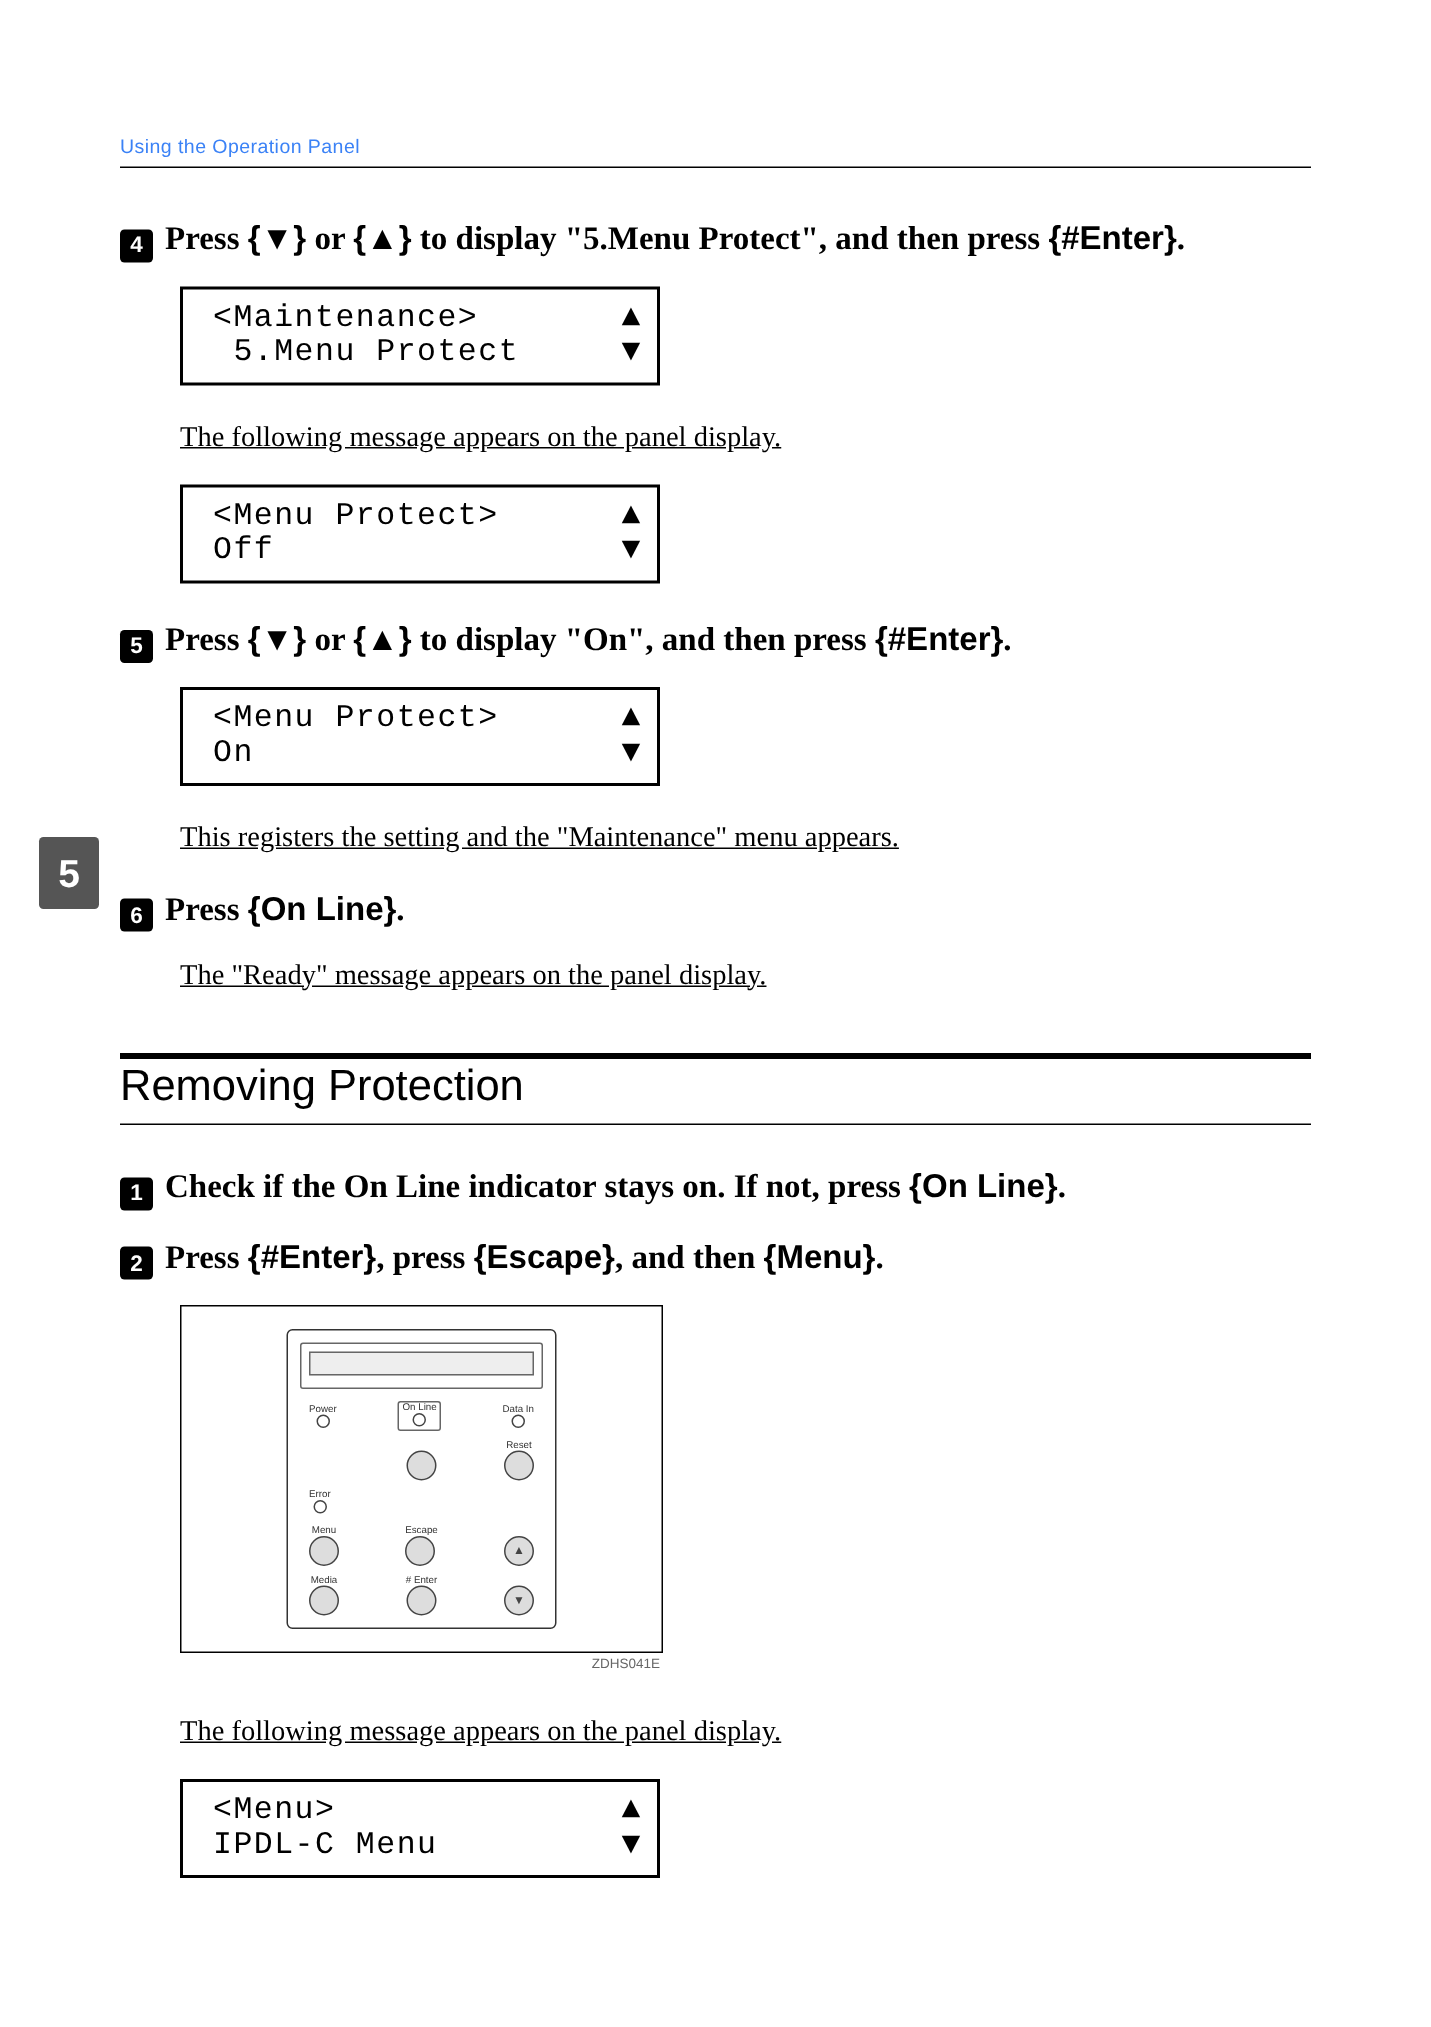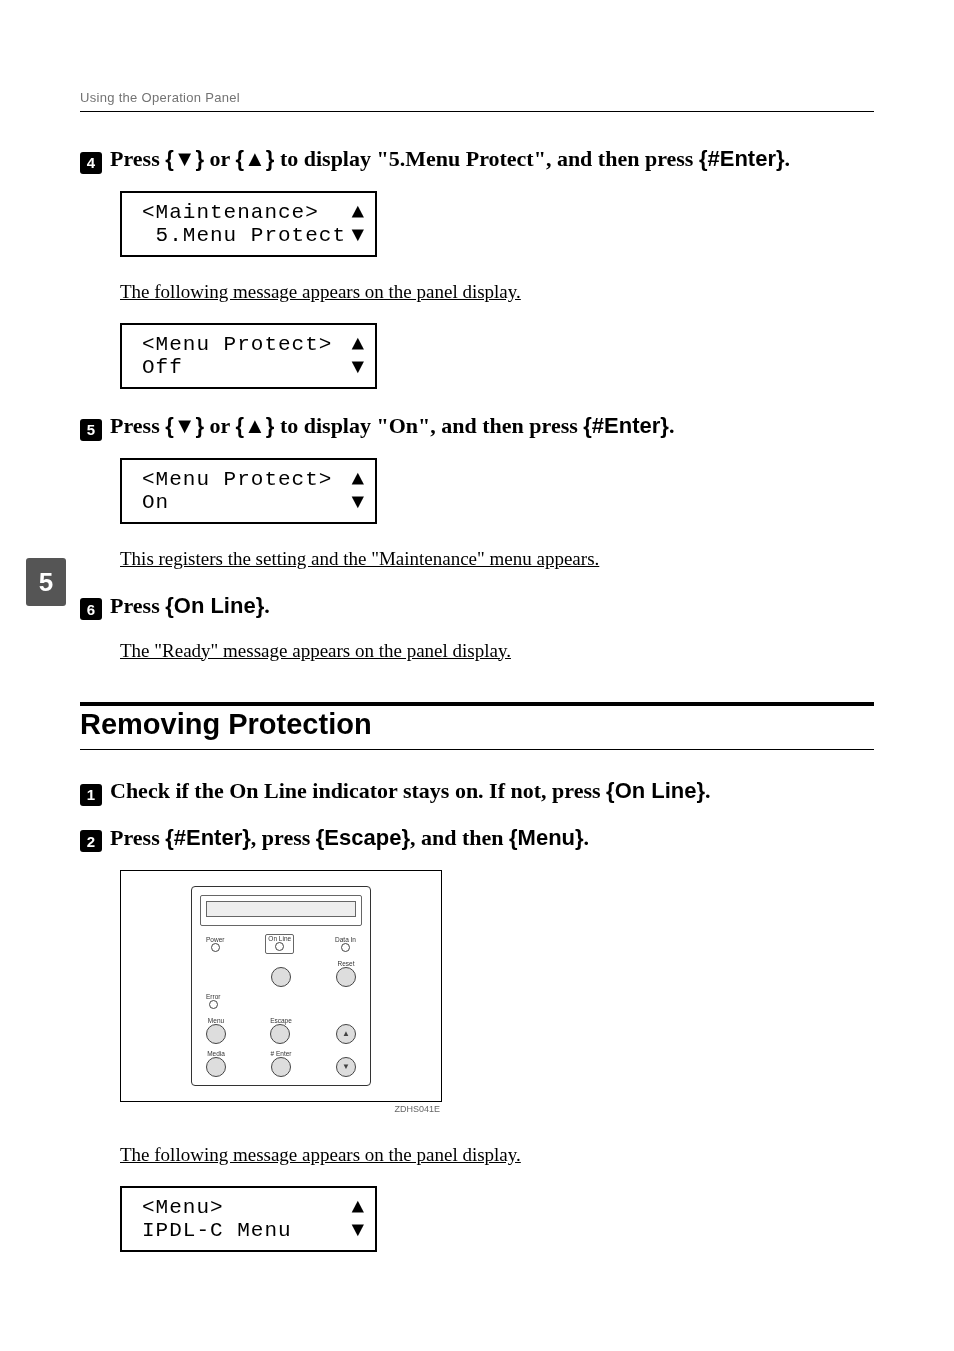--- a/index.html
+++ b/index.html
@@ -7,21 +7,21 @@
     font-family: "Times New Roman", serif;
     background: #fff;
     width: 954px;
     box-sizing: border-box;
     padding: 90px 80px 40px 80px;
     color: #000;
   }
   .running-head {
     font-family: Helvetica, Arial, sans-serif;
     font-size: 13px;
-    color: #737373;
+    color: #3b82f6;
     border-bottom: 1.5px solid #000;
     padding-bottom: 6px;
     margin-bottom: 32px;
     letter-spacing: 0.3px;
   }
   .step {
     margin-bottom: 16px;
   }
   .step-head {
     display: flex;
@@ -60,40 +60,40 @@
     margin-left: 40px;
     margin-bottom: 18px;
     text-decoration: underline;
   }
   .lcd {
     margin-left: 40px;
     margin-bottom: 22px;
   }
   .lcd-box {
     border: 2px solid #000;
-    width: 257px;
+    width: 320px;
     padding: 8px 10px 8px 20px;
     box-sizing: border-box;
   }
   .lcd-line {
     font-family: "Courier New", monospace;
     font-size: 21px;
     letter-spacing: 1px;
     display: flex;
     justify-content: space-between;
     white-space: pre;
   }
   .arrow-col {
     width: 16px;
     text-align: right;
   }
   h2.removing {
     font-family: Helvetica, Arial, sans-serif;
     font-size: 29px;
-    font-weight: bold;
+    font-weight: normal;
     margin: 38px 0 0 0;
     padding-bottom: 8px;
     border-top: 4px solid #000;
     border-bottom: 1.5px solid #000;
     padding-top: 2px;
   }
   .h2-wrap { margin-bottom: 26px; }
   .side-tab {
     position: absolute;
     left: 26px;

